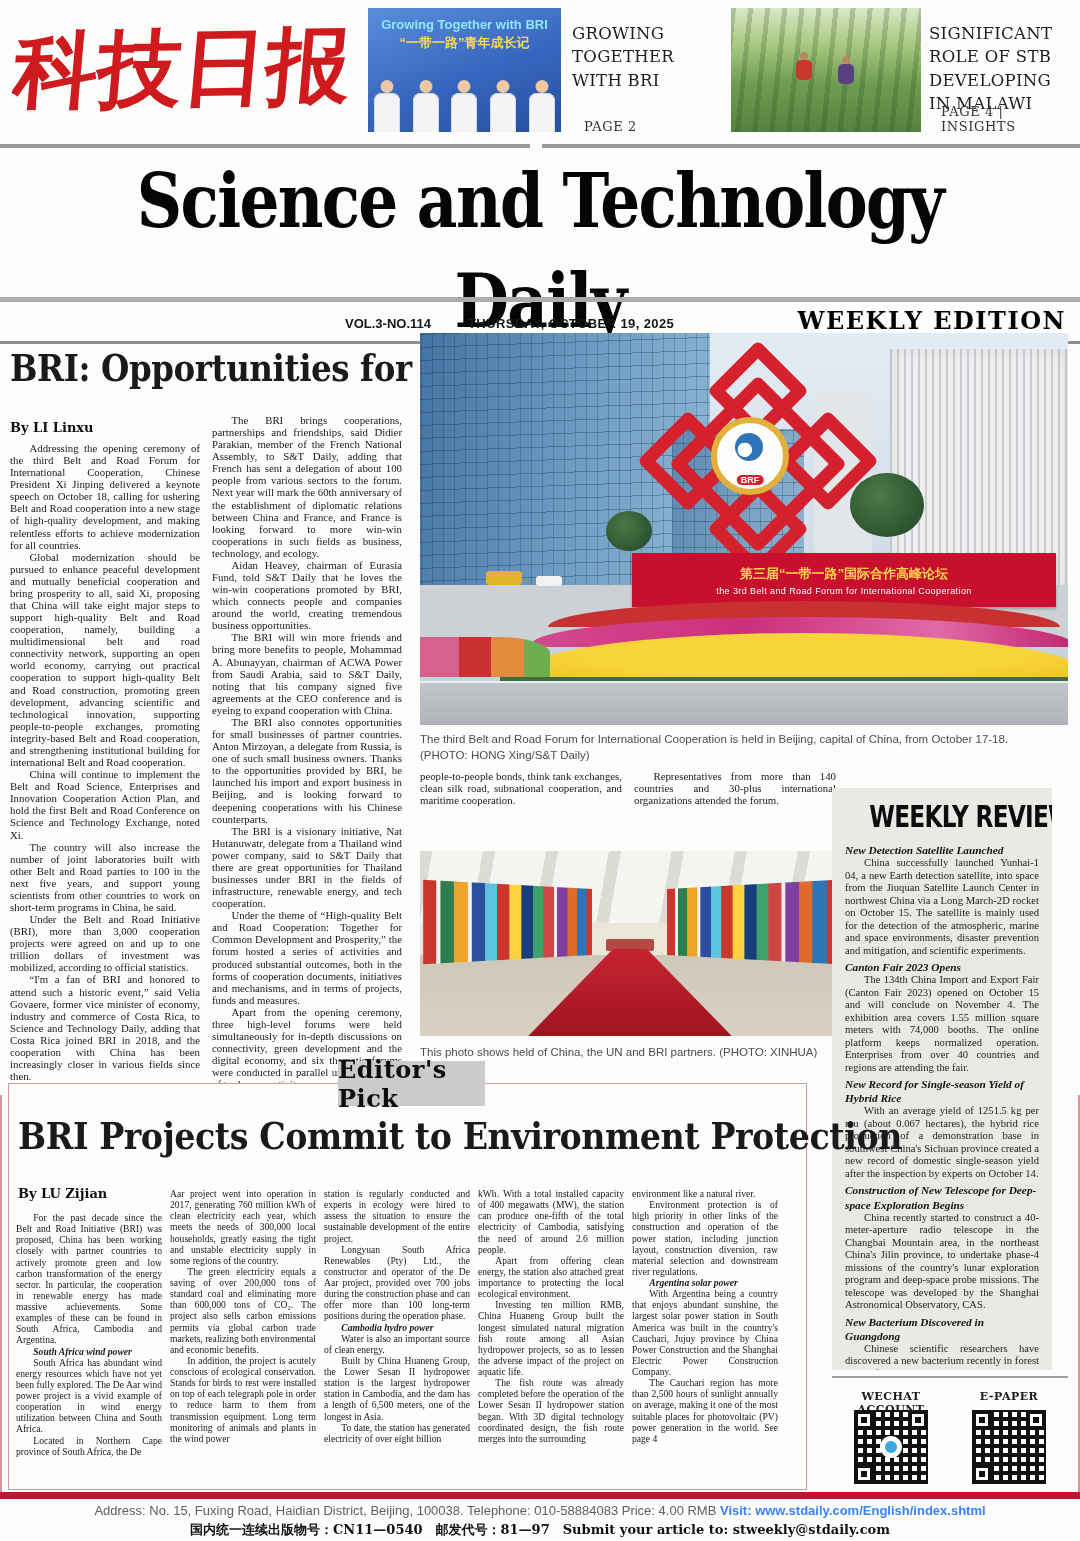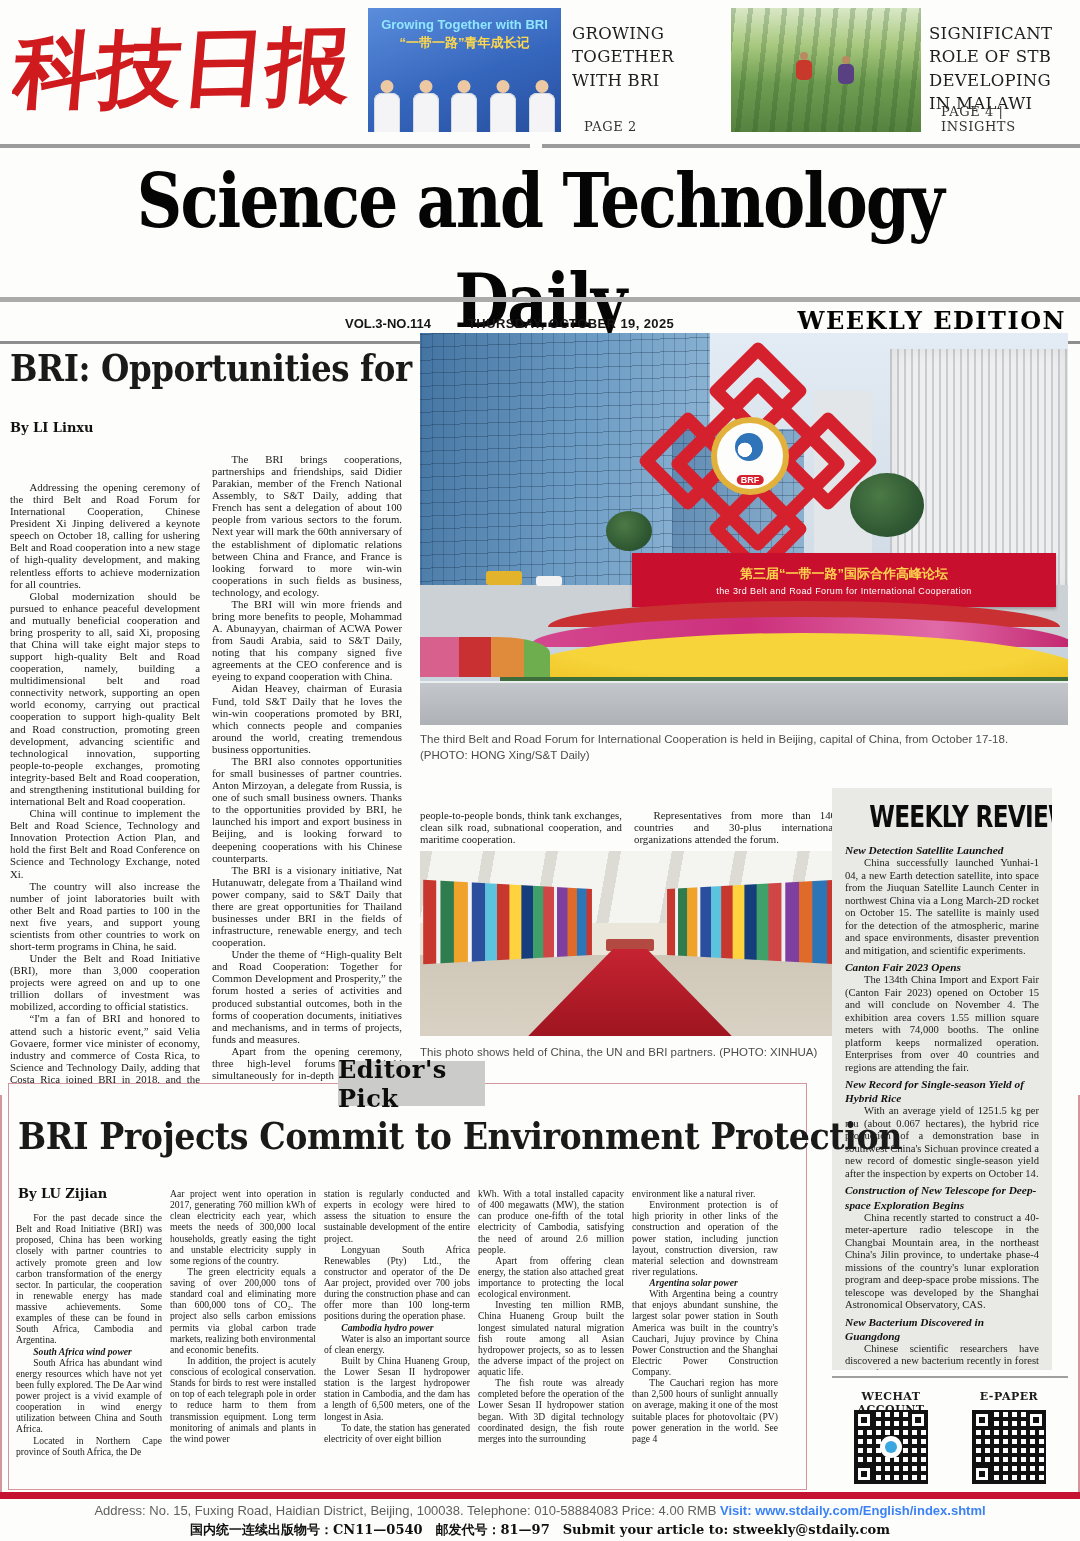--- a/index.html
+++ b/index.html
@@ -39,21 +39,21 @@
   .date{position:absolute;top:316px;left:468px;font-family:"Liberation Sans",sans-serif;font-weight:bold;font-size:13px;letter-spacing:.4px;color:#161616;}
   .edition{position:absolute;top:306px;right:14px;font-family:"DejaVu Serif",serif;font-weight:bold;font-size:24px;letter-spacing:1.5px;color:#050505;}
   
   .headline1{position:absolute;left:10px;top:346px;font-family:"DejaVu Serif",serif;font-weight:bold;
              font-size:37px;letter-spacing:-.5px;white-space:nowrap;transform:scaleX(.88);transform-origin:left;}
   .byline{position:absolute;font-family:"DejaVu Serif",serif;font-weight:bold;font-size:13px;color:#111;}
   .col{position:absolute;text-align:justify;overflow:hidden;color:#191919;}
   .col p{margin:0;text-indent:1.8em;}
   .col p.cont{text-indent:0;}
   .col p.subhead{font-weight:bold;font-style:italic;}
-  .a1{font-size:10.8px;line-height:1.12;margin-top:39px;}
+  .a1{font-size:10.8px;line-height:1.12;}
   .a2{font-size:9.6px;line-height:1.16;}
   .caption{position:absolute;font-family:"Liberation Sans",sans-serif;font-size:11.5px;line-height:1.4;color:#4d4d4d;white-space:pre-line;}
   
   .photo1{position:absolute;left:420px;top:333px;width:648px;height:392px;overflow:hidden;
           background:linear-gradient(#e3ecf4 0%,#d3dde8 55%,#c9d3dd 70%);}
   .bldg-left{position:absolute;left:-10px;top:-6px;width:300px;height:276px;transform:skewY(-2deg);
              background:linear-gradient(100deg,#41719f 0%,#6d9cc4 55%,#92b8d6 100%);box-shadow:inset 0 0 0 1px rgba(255,255,255,.2);}
   .grid{position:absolute;inset:0;background:
         repeating-linear-gradient(0deg,rgba(15,35,60,.30) 0 1px,transparent 1px 13px),
         repeating-linear-gradient(90deg,rgba(15,35,60,.22) 0 1px,transparent 1px 11px);}
@@ -202,29 +202,29 @@
   <div class="vol">VOL.3-NO.114</div>
   <div class="date">THURSDAY,  OCTOBER  19,  2025</div>
   <div class="edition">WEEKLY  EDITION</div>
   <div class="rule-b"></div>
 
   <div class="headline1">BRI: Opportunities for All</div>
   <div class="byline" style="left:10px;top:420px;">By LI Linxu</div>
   <div class="col a1" style="left:10px;top:442px;width:190px;height:646px;">
       <p>Addressing the opening ceremony of the third Belt and Road Forum for International Cooperation, Chinese President Xi Jinping delivered a keynote speech on October 18, calling for ushering Belt and Road cooperation into a new stage of high-quality development, and making relentless efforts to achieve modernization for all countries.</p>
       <p>Global modernization should be pursued to enhance peaceful development and mutually beneficial cooperation and bring prosperity to all, said Xi, proposing that China will take eight major steps to support high-quality Belt and Road cooperation, namely, building a multidimensional belt and road connectivity network, supporting an open world economy, carrying out practical cooperation to support high-quality Belt and Road construction, promoting green development, advancing scientific and technological innovation, supporting people-to-people exchanges, promoting integrity-based Belt and Road cooperation, and strengthening institutional building for international Belt and Road cooperation.</p>
-      <p>China will continue to implement the Belt and Road Science, Technology and Innovation Protection Action Plan, and hold the first Belt and Road Conference on Science and Technology Exchange, noted Xi.</p>
+      <p>China will continue to implement the Belt and Road Science, Enterprises and Innovation Cooperation Action Plan, and hold the first Belt and Road Conference on Science and Technology Exchange, noted Xi.</p>
       <p>The country will also increase the number of joint laboratories built with other Belt and Road parties to 100 in the next five years, and support young scientists from other countries to work on short-term programs in China, he said.</p>
       <p>Under the Belt and Road Initiative (BRI), more than 3,000 cooperation projects were agreed on and up to one trillion dollars of investment was mobilized, according to official statistics.</p>
       <p>“I'm a fan of BRI and honored to attend such a historic event,” said Velia Govaere, former vice minister of economy, industry and commerce of Costa Rica, to Science and Technology Daily, adding that Costa Rica joined BRI in 2018, and the cooperation with China has been increasingly closer in various fields since then.</p>
     </div>
   <div class="col a1" style="left:212px;top:414px;width:190px;height:674px;">
       <p>The BRI brings cooperations, partnerships and friendships, said Didier Parakian, member of the French National Assembly, to S&amp;T Daily, adding that French has sent a delegation of about 100 people from various sectors to the forum. Next year will mark the 60th anniversary of the establishment of diplomatic relations between China and France, and France is looking forward to more win-win cooperations in such fields as business, technology, and ecology.</p>
+      <p>Aidan Heavey, chairman of Eurasia Fund, told S&amp;T Daily that he loves the win-win cooperations promoted by BRI, which connects people and companies around the world, creating tremendous business opportunities.</p>
       <p>The BRI will win more friends and bring more benefits to people, Mohammad A. Abunayyan, chairman of ACWA Power from Saudi Arabia, said to S&amp;T Daily, noting that his company signed five agreements at the CEO conference and is eyeing to expand cooperation with China.</p>
-      <p>Aidan Heavey, chairman of Eurasia Fund, told S&amp;T Daily that he loves the win-win cooperations promoted by BRI, which connects people and companies around the world, creating tremendous business opportunities.</p>
       <p>The BRI also connotes opportunities for small businesses of partner countries. Anton Mirzoyan, a delegate from Russia, is one of such small business owners. Thanks to the opportunities provided by BRI, he launched his import and export business in Beijing, and is looking forward to deepening cooperations with his Chinese counterparts.</p>
       <p>The BRI is a visionary initiative, Nat Hutanuwatr, delegate from a Thailand wind power company, said to S&amp;T Daily that there are great opportunities for Thailand businesses under BRI in the fields of infrastructure, renewable energy, and tech cooperation.</p>
       <p>Under the theme of “High-quality Belt and Road Cooperation: Together for Common Development and Prosperity,” the forum hosted a series of activities and produced substantial outcomes, both in the forms of cooperation documents, initiatives and mechanisms, and in terms of projects, funds and measures.</p>
       <p>Apart from the opening ceremony, three high-level forums were held simultaneously for in-depth discussions on connectivity, green development and the digital economy, and six thematic forums were conducted in parallel under the topics of trade connectivity,</p>
     </div>
 
   <div class="photo1">
     <div class="bldg-left">
         <div class="grid"></div>
       </div>

